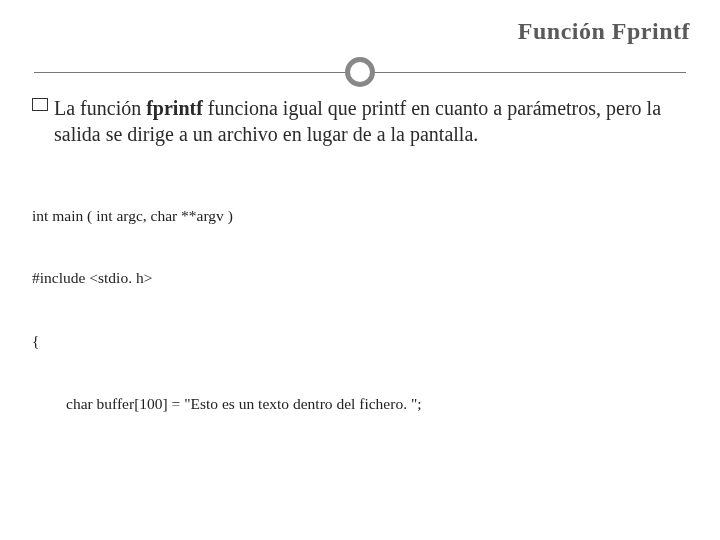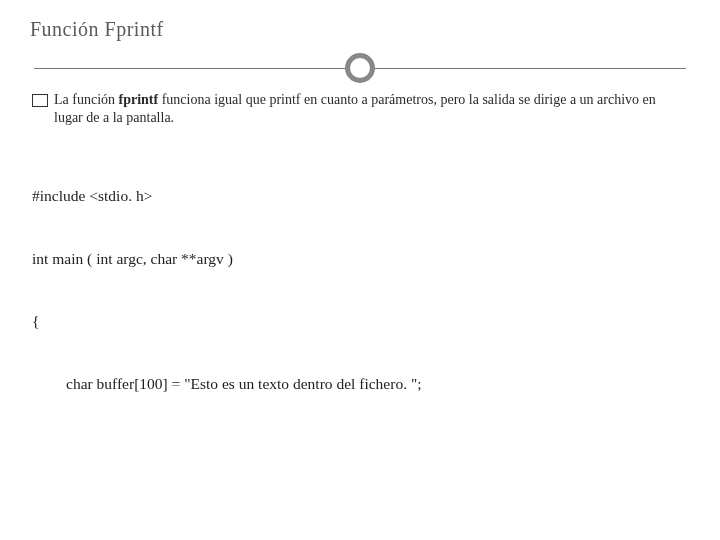--- a/index.html
+++ b/index.html
@@ -1,21 +1,21 @@
 <!DOCTYPE html>
 <html><head>
 <meta charset="utf-8">
 <style>
   html,body{margin:0;padding:0;width:720px;height:540px;background:#fff;font-family:Georgia,"Times New Roman",serif;color:#333}
   .slide{box-sizing:border-box;width:720px;height:540px;padding:18px 30px 20px;position:relative}
-  .title{font-size:20px;color:#5a5a5a;text-align:left;margin:0 0 10px;font-weight:normal;letter-spacing:.5px}
+  .title{font-size:24px;color:#5a5a5a;text-align:right;margin:0 0 10px;font-weight:bold;letter-spacing:.5px}
   .decor{position:relative;height:34px;margin-bottom:6px}
   .decor-line{position:absolute;left:4px;right:4px;top:50%;height:0;border-top:1.6px solid #777}
   .decor-ring{position:absolute;left:50%;top:50%;width:30px;height:30px;margin-left:-15px;margin-top:-15px;border:5px solid #888;border-radius:50%;background:#fff;box-sizing:border-box}
-  .bullets{font-size:14px;line-height:1.32;color:#2a2a2a;margin:5px 2px 16px}
+  .bullets{font-size:20px;line-height:1.32;color:#2a2a2a;margin:5px 2px 16px}
   .bl{display:flex;margin:0 0 2px}
   .cb{flex:0 0 14px;display:inline-block;width:11px;height:11px;border:1px solid #333;margin-top:3px;margin-right:6px}
   .bt{flex:1}
   .bt b{font-weight:bold}
   .code{font-size:15.5px;line-height:1.35;color:#222;margin-left:2px;white-space:pre}
   .code .ind{padding-left:34px;display:block}
 </style>
 </head>
 <body>
 
@@ -30,22 +30,22 @@
   <div class="bullets">
     <div class="bl">
       <span class="cb"></span>
       <span class="bt">
         <span>La función </span><b>fprintf</b><span> funciona igual que printf en cuanto a parámetros, pero la salida se dirige a un archivo en lugar de a la pantalla.</span>
       </span>
     </div>
   </div>
 
   <div class="code">
+    <div>int main ( int argc, char **argv )</div>
     <div>#include &lt;stdio. h&gt;</div>
-    <div>int main ( int argc, char **argv )</div>
     <div>{</div>
     <span class="ind">char buffer[100] = "Esto es un texto dentro del fichero. ";</span>
     
     
     
     
     
     
   </div>
 </div>

